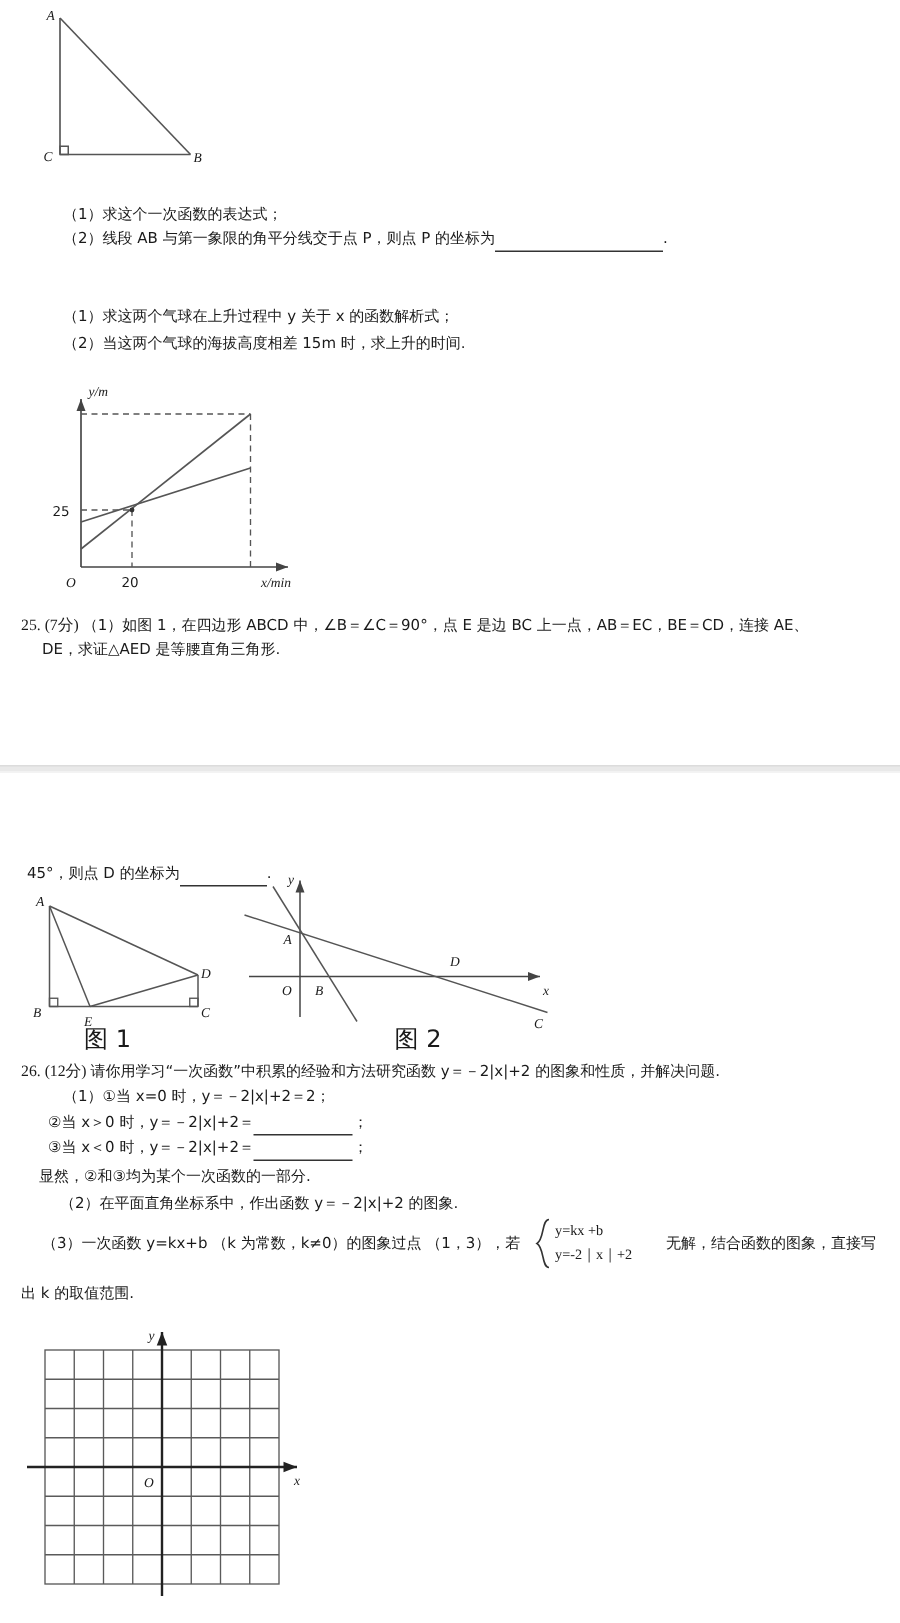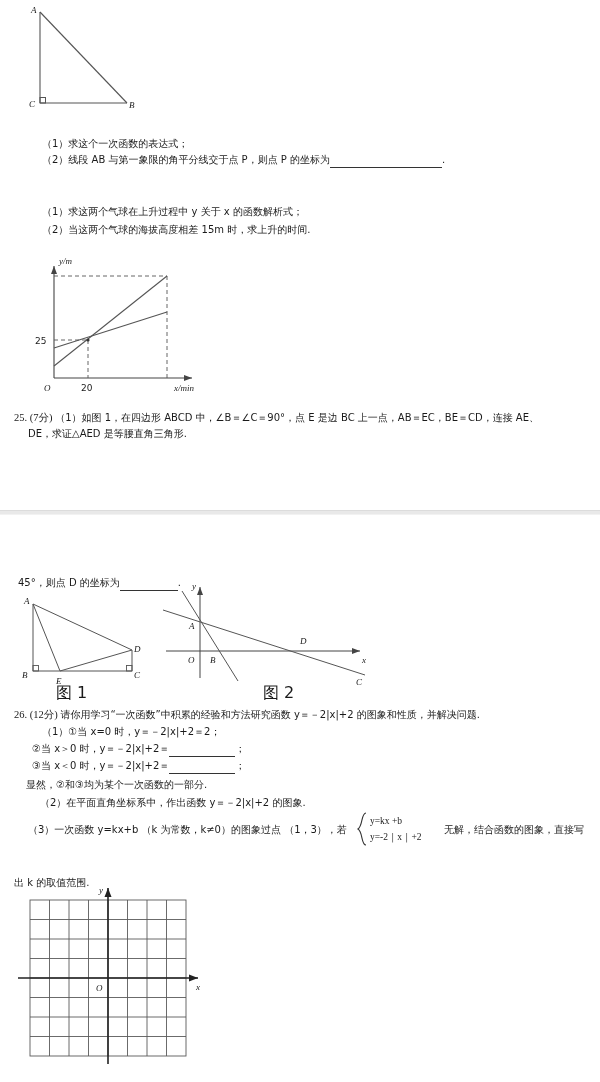--- a/index.html
+++ b/index.html
@@ -152,21 +152,21 @@
   <div style="position:absolute;left:356px;top:812px;display:flex;align-items:center;">
     <svg width="12" height="34" viewBox="0 0 12 34">
       <path d="M10 1 C5 1 7 14 2 17 C7 20 5 33 10 33" fill="none" stroke="#333" stroke-width="1.1"></path>
     </svg>
     <div style="display:flex;flex-direction:column;justify-content:center;margin-left:2px;font-size:9.5px;line-height:16px;font-family:'Liberation Serif',serif;">
       <span>y=kx +b</span>
       <span>y=-2｜x｜+2</span>
     </div>
   </div>
   <div class="txt cn" style="left:444px;top:822px;text-align:center;">无解，结合函数的图象，直接写</div>
-  <div class="txt cn" style="left:14px;top:875px;">出 k 的取值范围.</div>
+  <div class="txt cn" style="left:14px;top:855px;">出 k 的取值范围.</div>
 
   <div class="fig" style="left:16px;top:880px;">
     <svg width="215" height="185" viewBox="0 0 215 185">
 
       <g stroke="#5a5a5a" stroke-width="0.9" fill="none">
         <rect x="14" y="20" width="156" height="156"></rect>
         <line x1="33.5" y1="20" x2="33.5" y2="176"></line>
         <line x1="53" y1="20" x2="53" y2="176"></line>
         <line x1="72.5" y1="20" x2="72.5" y2="176"></line>
         <line x1="92" y1="20" x2="92" y2="176"></line>

